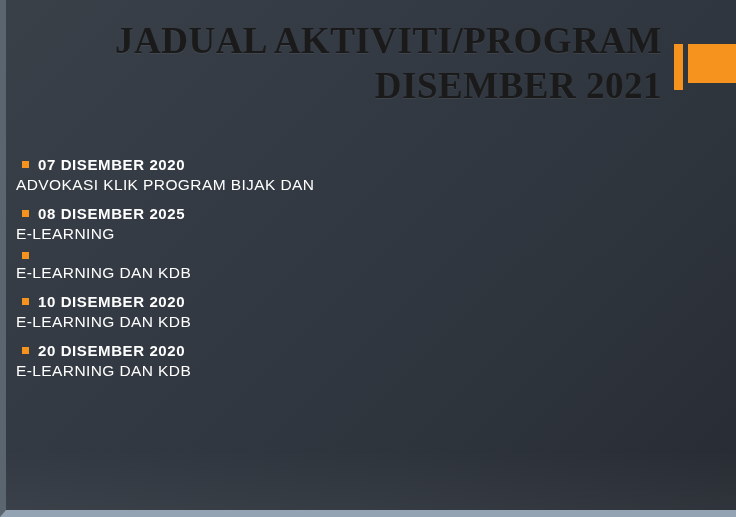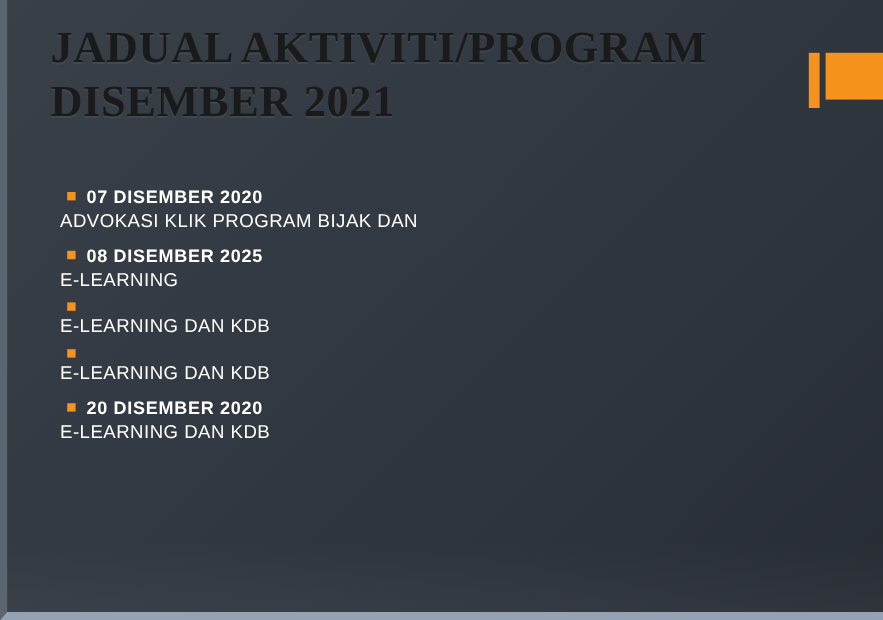--- a/index.html
+++ b/index.html
@@ -54,37 +54,37 @@
     width: 48px;
     height: 39px;
     background: #f6921e;
   }
 
   .title {
     position: absolute;
     top: 18px;
     left: 36px;
     width: 620px;
-    text-align: left;
+    text-align: right;
     font-family: "Liberation Serif", serif;
     font-weight: bold;
     font-size: 37px;
     line-height: 1.22;
     color: #1a1a1a;
     letter-spacing: 0.5px;
     text-shadow: 0 1px 0 rgba(255,255,255,0.06);
   }
   .title .line {
     display: block;
   }
 
   .body-area {
     position: absolute;
     top: 156px;
-    left: 44px;
+    left: 10px;
     right: 40px;
   }
   .entry {
     margin-bottom: 0;
   }
   .date-row {
     display: flex;
     align-items: baseline;
     margin-bottom: 3px;
   }
@@ -149,20 +149,21 @@
     <div class="entry">
       <div class="date-row">
         <span class="bullet"></span>
       </div>
       <div class="activity-text">E-LEARNING  DAN  KDB</div>
     </div>
 
     <div class="entry">
       <div class="date-row">
         <span class="bullet"></span>
+        <span class="date-text">10 DISEMBER  2020</span>
       </div>
       <div class="activity-text">E-LEARNING  DAN  KDB</div>
     </div>
 
     <div class="entry">
       <div class="date-row">
         <span class="bullet"></span>
         <span class="date-text">20 DISEMBER  2020</span>
       </div>
       <div class="activity-text">E-LEARNING  DAN  KDB</div>

